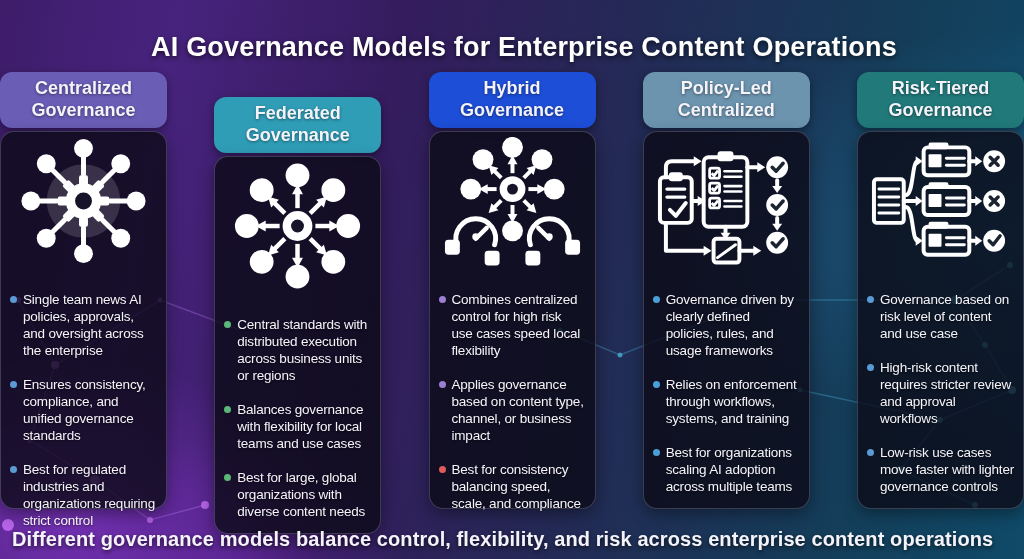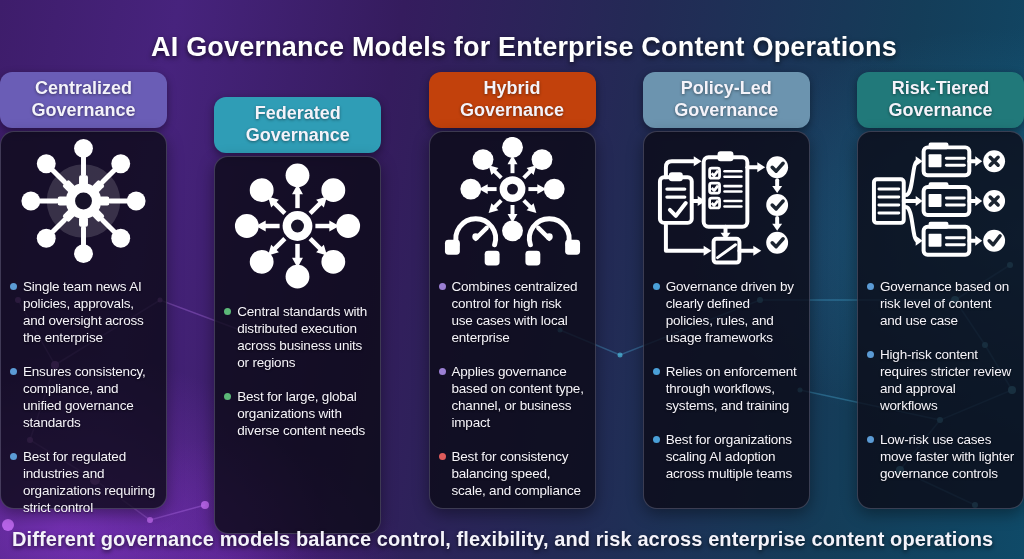--- a/index.html
+++ b/index.html
@@ -35,21 +35,21 @@
     margin-top:3px;height:378px;box-sizing:border-box;
     background:rgba(11,10,22,0.80);
     border:1px solid rgba(175,175,205,0.28);
     border-radius:14px;
     box-shadow:0 5px 16px rgba(0,0,0,0.38);
     padding:4px 8px 8px;
     display:flex;flex-direction:column;
   }
   .icon-area{height:134px;flex:0 0 auto;display:flex;align-items:center;justify-content:center;}
   .bullets{
-    list-style:none;margin:8px 0 0;padding:0 1px;
+    list-style:none;margin:21px 0 0;padding:0 1px;
     display:flex;flex-direction:column;gap:17px;flex:1;
   }
   .bullet{display:flex;gap:6px;}
   .dot{width:7px;height:7px;border-radius:50%;margin-top:5px;flex:0 0 auto;}
   .bullet-text{
     font-size:13.5px;line-height:1.26;letter-spacing:-0.2px;color:#f6f4fa;
     text-shadow:0 1px 2px rgba(0,0,0,0.5);
   }
   .footer{
     position:absolute;bottom:8px;left:0;width:100%;text-align:left;z-index:2;
@@ -213,28 +213,32 @@
           </g>
         </svg>
       </div>
       <ul class="bullets">
         <li class="bullet">
           <span class="dot" style="background: rgb(92, 184, 120);"></span>
           <span class="bullet-text">Central standards with distributed execution across business units or regions</span>
         </li>
         <li class="bullet">
           <span class="dot" style="background: rgb(92, 184, 120);"></span>
+          <span class="bullet-text">Balances governance with flexibility for local teams and use cases</span>
+        </li>
+        <li class="bullet">
+          <span class="dot" style="background: rgb(92, 184, 120);"></span>
           <span class="bullet-text">Best for large, global organizations with diverse content needs</span>
         </li>
       </ul>
     </div>
   </section>
 
   <section class="col">
-    <header class="col-header" style="background: #c2410c;">Hybrid Governance</header>
+    <header class="col-header" style="background: #1d4ed8;">Hybrid Governance</header>
     <div class="col-card">
       <div class="icon-area">
         <svg class="icon" width="150" height="132" viewBox="0 0 150 132">
           <g transform="translate(75,52)">
             <g transform="rotate(0)">
                 <line x1="0" y1="-16" x2="0" y2="-27" stroke="#fff" stroke-width="4"></line>
                 <path d="M0,-34 L-5,-25 L5,-25 Z" fill="#fff"></path>
                 <circle cy="-42" r="10.5" fill="#fff"></circle>
               </g>
             <g transform="rotate(45)">
@@ -285,36 +289,36 @@
             <line x1="0" y1="2" x2="-11" y2="-9" stroke="#fff" stroke-width="4.5" stroke-linecap="round"></line>
             <circle r="3.5" fill="#fff"></circle>
             <rect x="-24" y="14" width="15" height="15" rx="3.5" fill="#fff"></rect>
             <rect x="16" y="3" width="15" height="15" rx="3.5" fill="#fff"></rect>
           </g>
         </svg>
       </div>
       <ul class="bullets">
         <li class="bullet">
           <span class="dot" style="background: rgb(155, 127, 212);"></span>
-          <span class="bullet-text">Combines centralized control for high risk use cases with local enterprise</span>
+          <span class="bullet-text">Combines centralized control for high risk use cases speed local flexibility</span>
         </li>
         <li class="bullet">
           <span class="dot" style="background: rgb(155, 127, 212);"></span>
           <span class="bullet-text">Applies governance based on content type, channel, or business impact</span>
         </li>
         <li class="bullet">
           <span class="dot" style="background: rgb(224, 92, 92);"></span>
           <span class="bullet-text">Best for consistency balancing speed, scale, and compliance</span>
         </li>
       </ul>
     </div>
   </section>
 
   <section class="col">
-    <header class="col-header" style="background: rgb(108, 148, 175);">Policy-Led Governance</header>
+    <header class="col-header" style="background: rgb(108, 148, 175);">Policy-Led Centralized</header>
     <div class="col-card">
       <div class="icon-area">
         <svg class="icon" width="150" height="132" viewBox="0 0 150 132">
           <g stroke="#fff" stroke-width="4" fill="none" stroke-linejoin="round" stroke-linecap="round">
             <rect x="8" y="40" width="32" height="46" rx="4"></rect>
             <rect x="52" y="20" width="44" height="70" rx="5"></rect>
             <rect x="62" y="102" width="26" height="24" rx="3"></rect>
             <path d="M14,40 V30 Q14,24 20,24 H42"></path>
             <path d="M40,64 H46"></path>
             <path d="M96,30 H106"></path>

